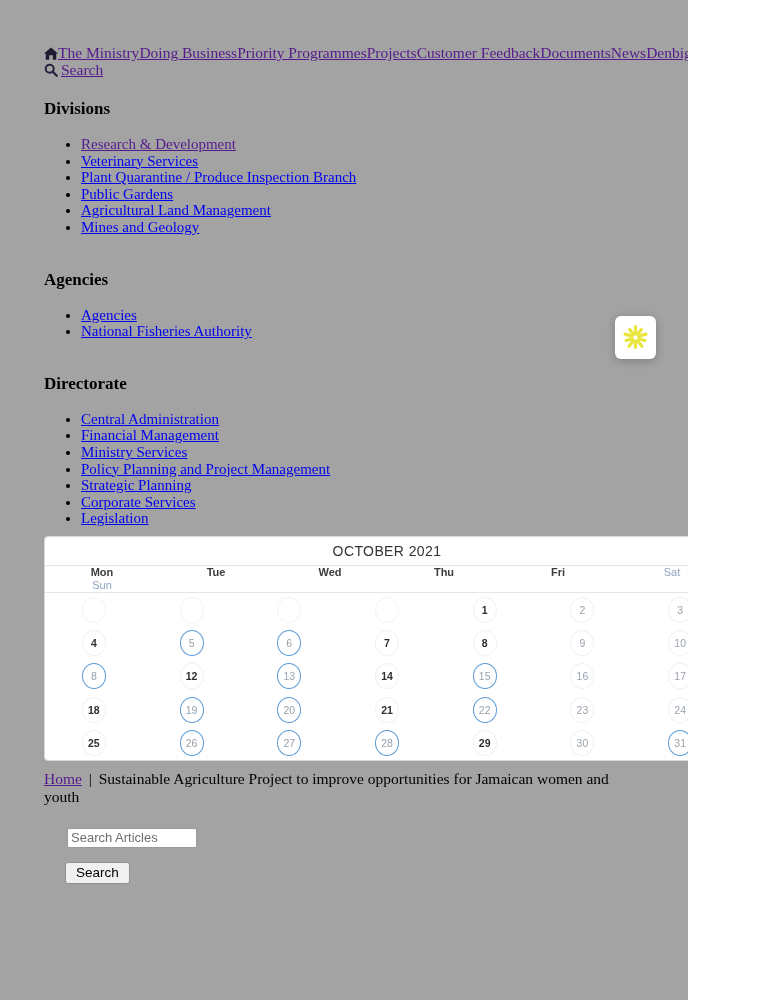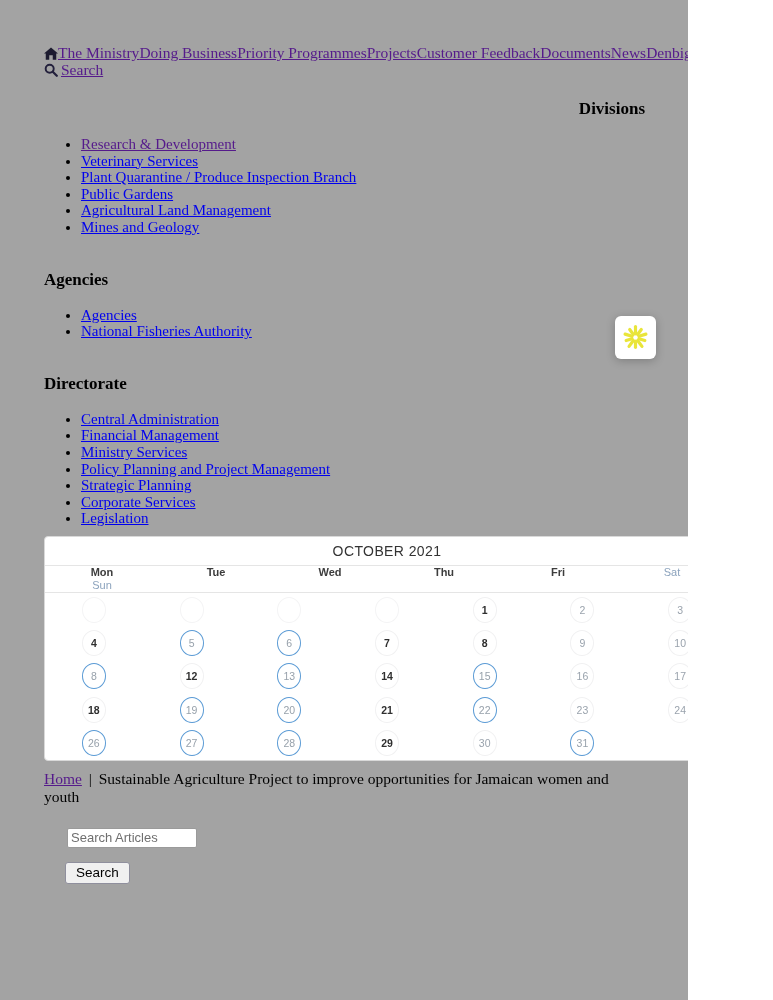--- a/index.html
+++ b/index.html
@@ -9,21 +9,21 @@
 
   
   .topnav{padding-top:44px;font-size:15.5px;line-height:17px;}
   .nav-link{color:#551A8B;text-decoration:none;white-space:nowrap;}
   .nav-link .nav-label{text-decoration:underline;}
   .nav-link svg{vertical-align:-2px;}
   .nav-link.has-search-icon svg{margin-right:3px;}
 
   
   .section-heading{font-size:17px;font-weight:bold;margin:34px 0 0;}
-  .section-heading.first{margin-top:21px;text-align:right;}
+  .section-heading.first{margin-top:21px;}
   .link-list{margin:17px 0 0;padding-left:37px;}
   .link-list li{font-size:15px;line-height:16.6px;}
   a.list-link{color:#0000EE;text-decoration:underline;}
   a.list-link.visited{color:#551A8B;}
 
   
   .calendar{margin-top:9px;width:684px;border:1px solid #d9d9d9;border-radius:4px;
             background:#fff;font-family:"Liberation Sans",sans-serif;}
   .cal-title{height:28px;display:flex;align-items:center;justify-content:center;
              font-size:14px;letter-spacing:.4px;color:#333;border-bottom:1px solid #e5e5e5;}
@@ -199,20 +199,23 @@
             </div>
             <div class="cal-cell">
               <span class="date-circle weekend">23</span>
             </div>
             <div class="cal-cell">
               <span class="date-circle weekend">24</span>
             </div>
           </div>
           <div class="cal-row">
             <div class="cal-cell">
+              <span class="date-circle">25</span>
+            </div>
+            <div class="cal-cell">
               <span class="date-circle event">26</span>
             </div>
             <div class="cal-cell">
               <span class="date-circle event">27</span>
             </div>
             <div class="cal-cell">
               <span class="date-circle event">28</span>
             </div>
             <div class="cal-cell">
               <span class="date-circle">29</span>

